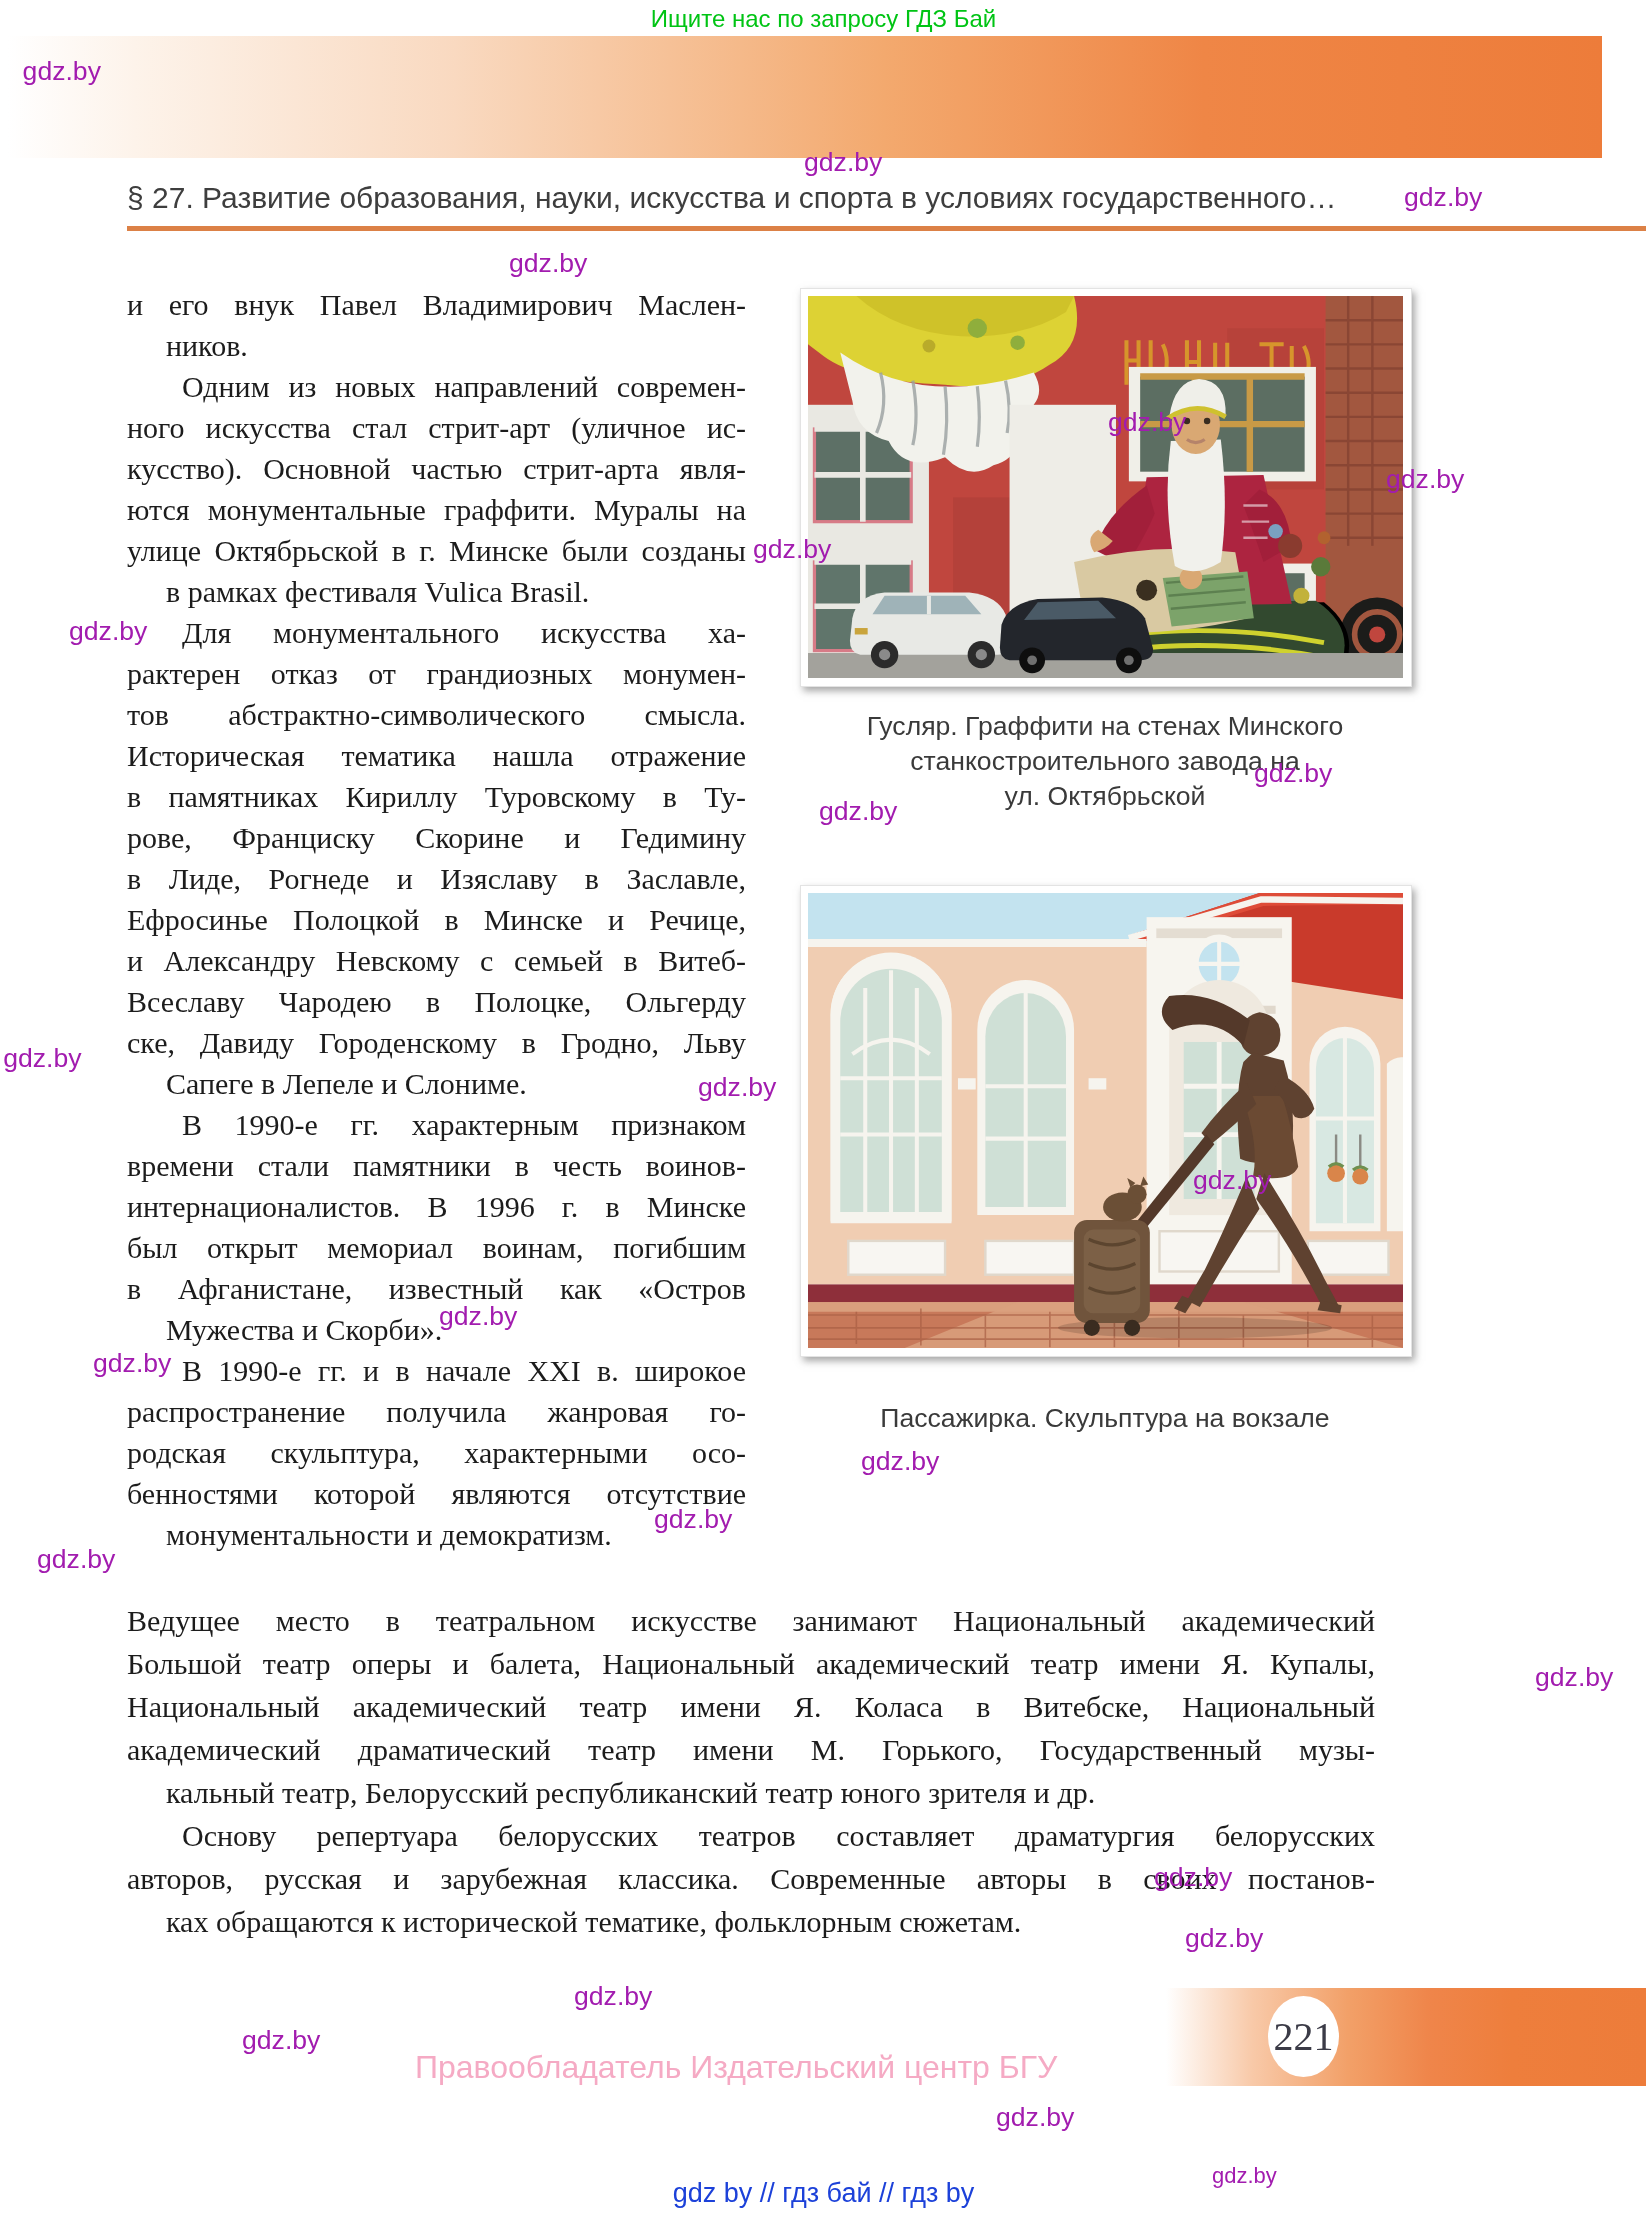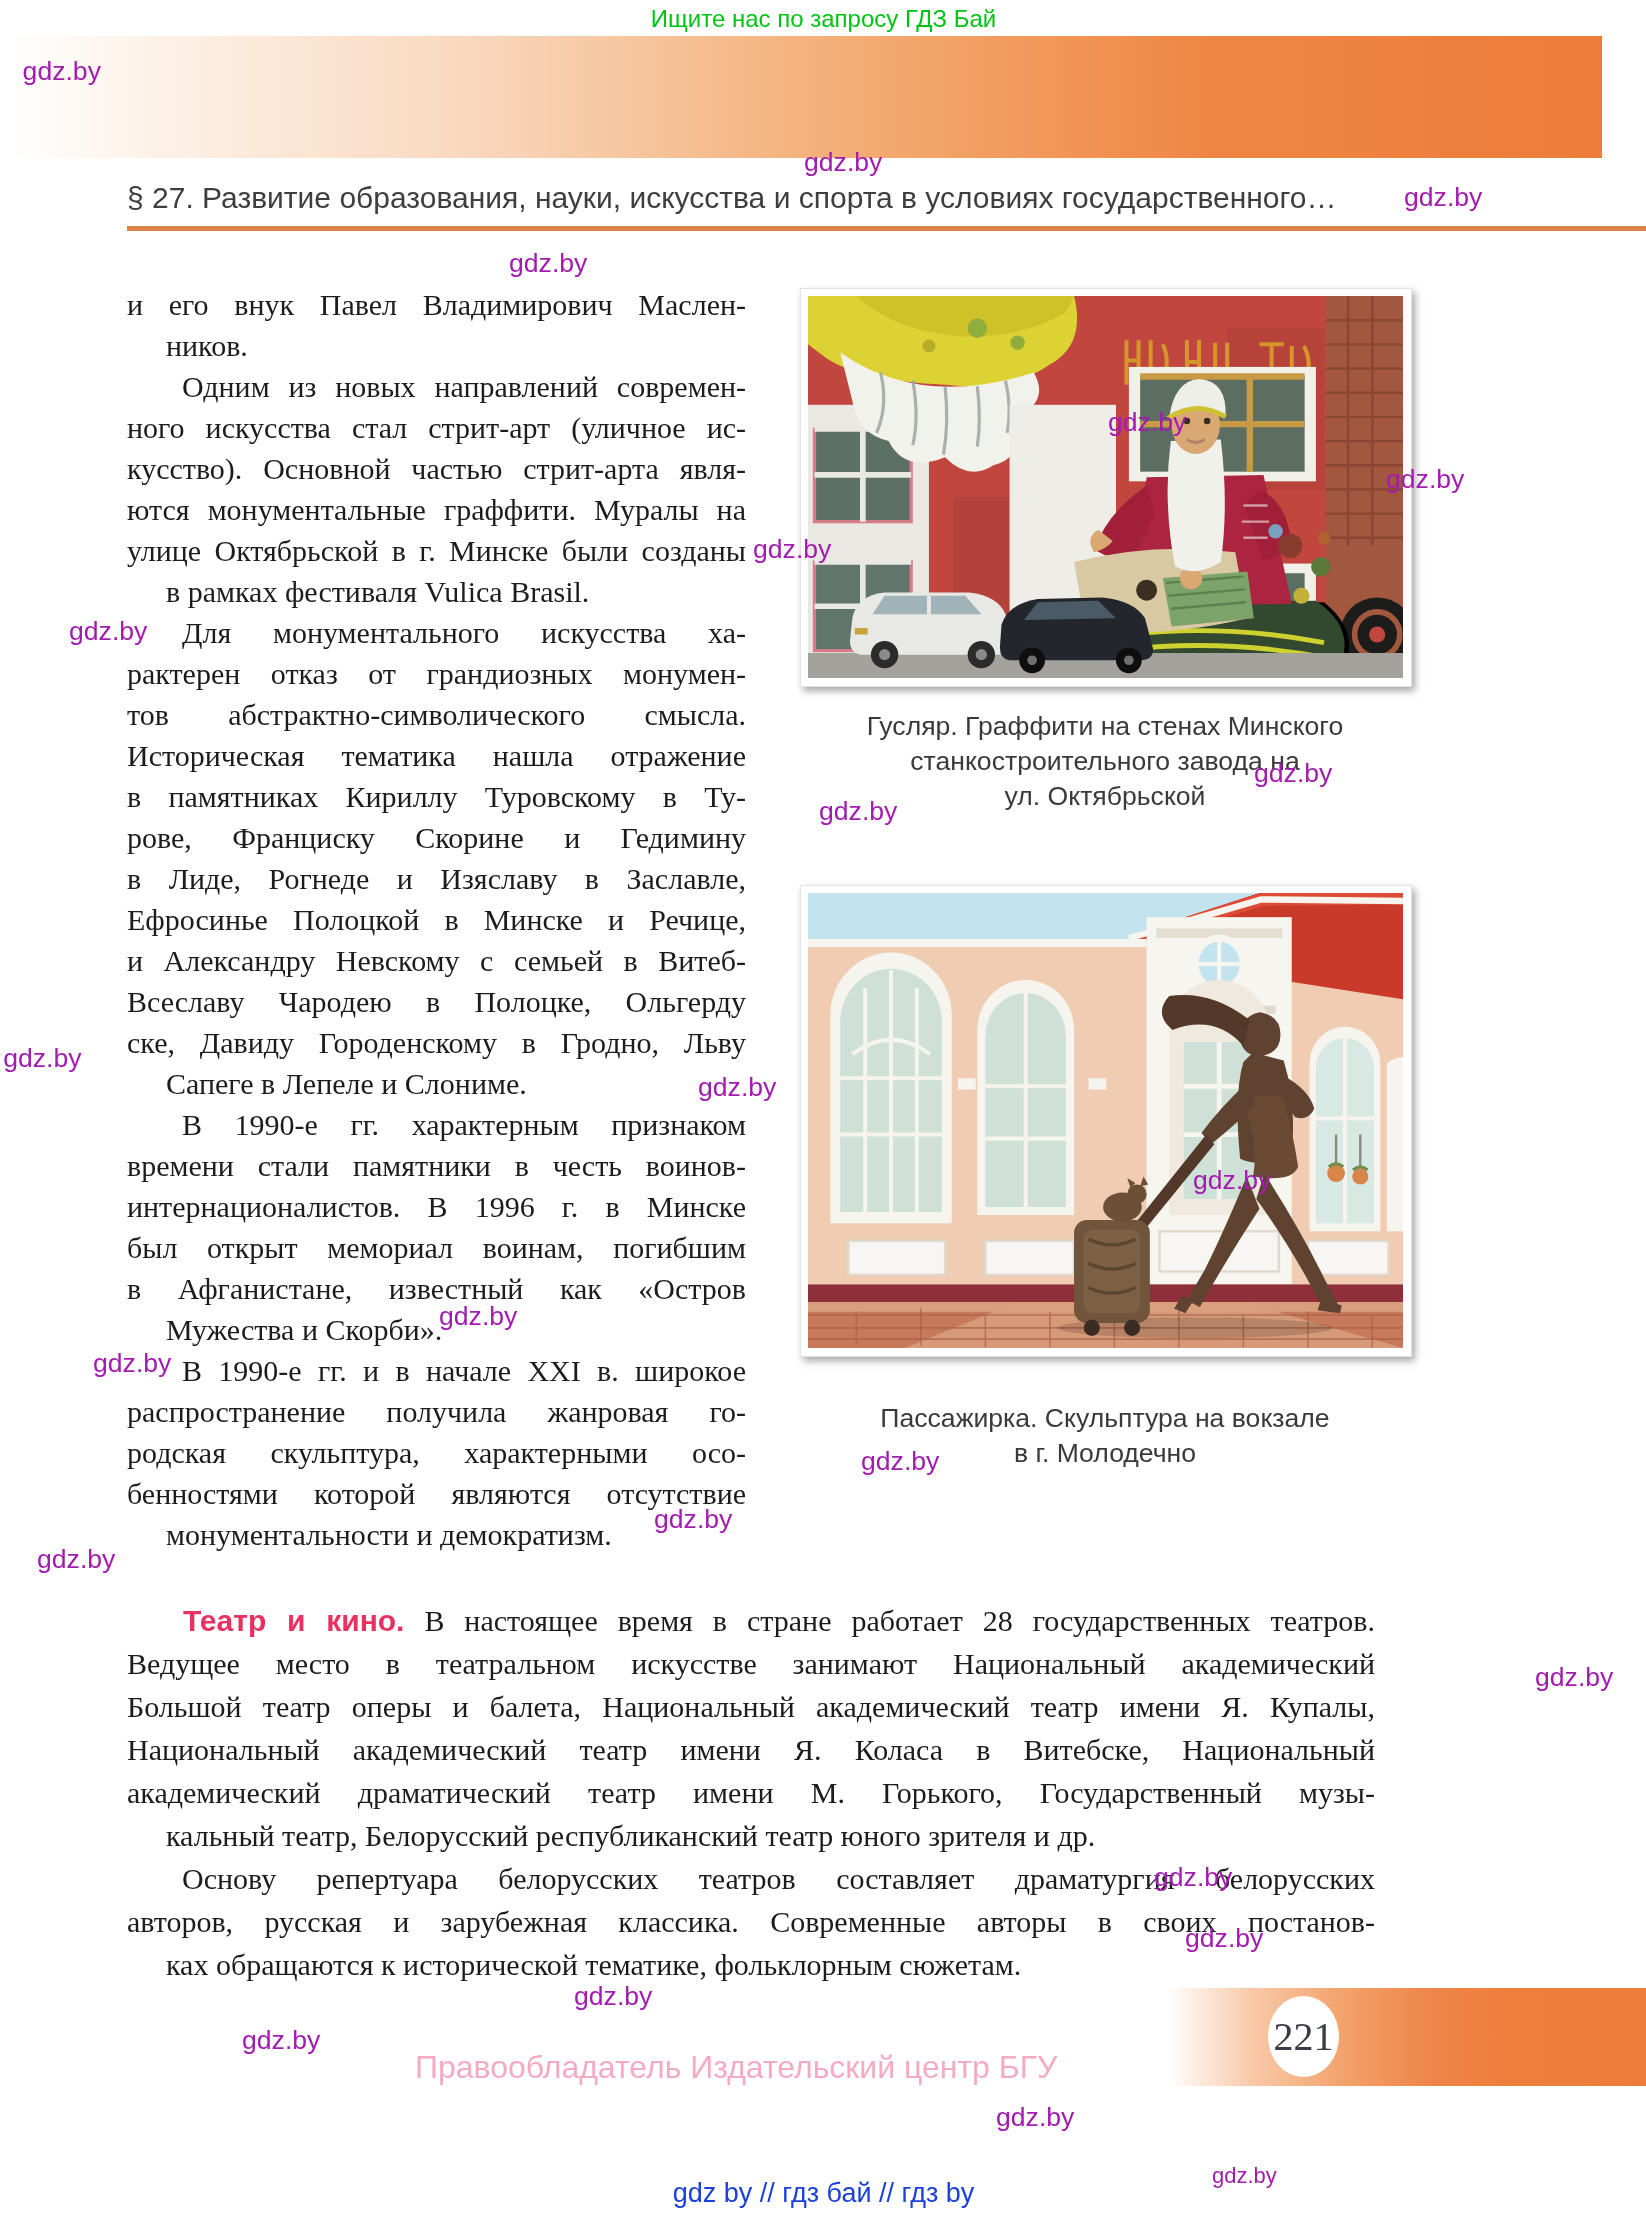--- a/index.html
+++ b/index.html
@@ -318,25 +318,23 @@
         <g fill="#6b4f36">
           <ellipse cx="390" cy="390" rx="24" ry="18"></ellipse>
           <circle cx="408" cy="374" r="12"></circle>
           <path d="M400,366 l-4,-12 l10,6 Z M412,364 l4,-12 l6,10 Z"></path>
         </g>
       </g>
     </svg>
   </figure>
   <div class="caption" style="top:1401px;">
       <div class="tline">Пассажирка. Скульптура на вокзале</div>
-      <div class="tline">в г. Молодечно</div>
     </div>
 
   <div class="bsec">
-    <div class="tline first"><span class="lead">Театр и кино.</span> <span>В настоящее время в стране работает 28 государственных театров.</span></div>
     <div>
         <div class="tline">Ведущее место в театральном искусстве занимают Национальный академический</div>
         <div class="tline">Большой театр оперы и балета, Национальный академический театр имени Я. Купалы,</div>
         <div class="tline">Национальный академический театр имени Я. Коласа в Витебске, Национальный</div>
         <div class="tline">академический драматический театр имени М. Горького, Государственный музы-</div>
         <div class="tline last">кальный театр, Белорусский республиканский театр юного зрителя и др.</div>
         <div class="tline ind">Основу репертуара белорусских театров составляет драматургия белорусских</div>
         <div class="tline">авторов, русская и зарубежная классика. Современные авторы в своих постанов-</div>
         <div class="tline last">ках обращаются к исторической тематике, фольклорным сюжетам.</div>
       </div>

